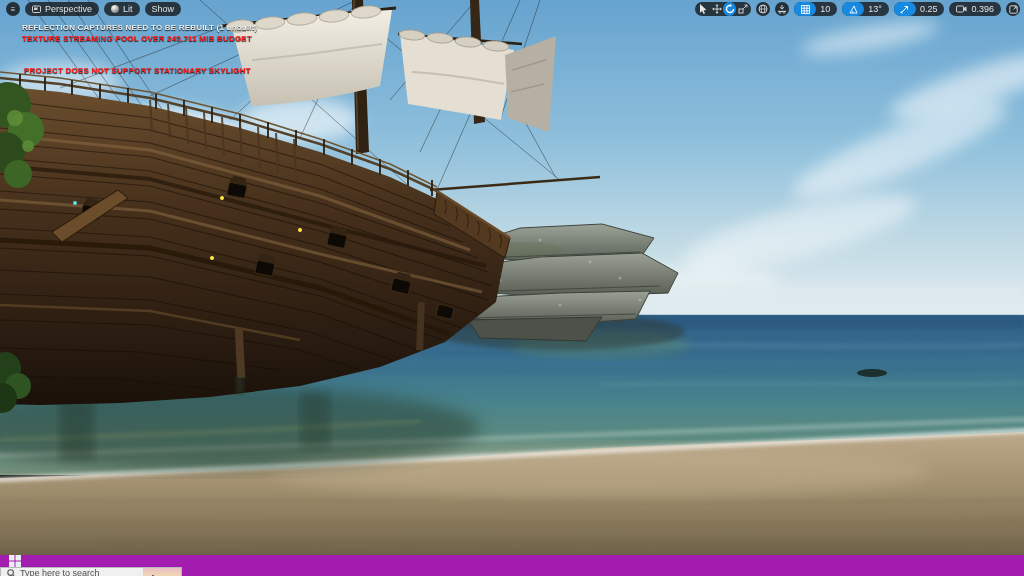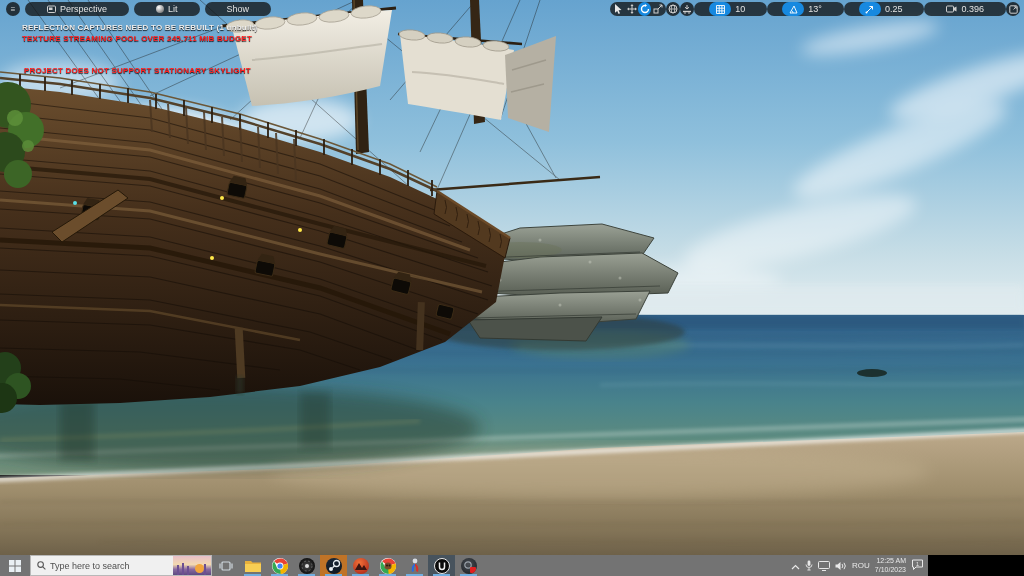--- a/index.html
+++ b/index.html
@@ -2,38 +2,38 @@
 <html><head>
 <meta charset="utf-8">
 <style>
   html,body{margin:0;padding:0;}
   body{width:1024px;height:576px;overflow:hidden;font-family:"Liberation Sans",sans-serif;background:#000;position:relative;}
   .viewport{position:absolute;left:0;top:0;width:1024px;height:555px;overflow:hidden;}
   .scene{position:absolute;left:0;top:0;width:1024px;height:555px;display:block;}
 
   
   .vp-toolbar-left{position:absolute;left:6px;top:2px;display:flex;align-items:center;gap:5px;z-index:10;}
-  .vp-toolbar-right{position:absolute;right:4px;top:2px;display:flex;align-items:center;z-index:10;}
+  .vp-toolbar-right{position:absolute;right:4px;top:2px;display:flex;align-items:center;gap:5px;z-index:10;}
   .vp-circle{width:14px;height:14px;border-radius:50%;background:rgba(16,16,16,.78);display:flex;align-items:center;justify-content:center;color:#d8d8d8;font-size:8px;cursor:pointer;}
-  .vp-pill{height:14px;border-radius:7px;background:rgba(16,16,16,.75);display:flex;align-items:center;gap:4px;padding:0 22px;color:#e2e2e2;font-size:9px;line-height:14px;cursor:pointer;white-space:nowrap;}
+  .vp-pill{height:14px;border-radius:7px;background:rgba(16,16,16,.75);display:flex;align-items:center;gap:4px;padding:0 7px;color:#e2e2e2;font-size:9px;line-height:14px;cursor:pointer;white-space:nowrap;}
   .vp-pill svg,.vp-circle svg{display:block;}
   .vp-group{height:14px;border-radius:7px;background:rgba(16,16,16,.75);display:flex;align-items:center;padding:0 2px;}
   .vp-seg{width:13px;height:14px;display:flex;align-items:center;justify-content:center;cursor:pointer;}
   .vp-seg.active{background:#1789e0;border-radius:7px;}
   .vp-pill .accent{background:#1789e0;border-radius:7px;height:14px;min-width:16px;display:flex;align-items:center;justify-content:center;margin-left:-7px;padding:0 3px;}
   .sphere{width:8px;height:8px;border-radius:50%;background:radial-gradient(circle at 35% 30%,#fff,#9a9a9a 60%,#555);}
 
   
   .warn{position:absolute;font-weight:bold;font-size:8px;letter-spacing:.2px;text-shadow:0 1px 1px rgba(0,0,0,.85);z-index:9;white-space:nowrap;}
   .warn.white{color:#ececec;left:22px;top:23px;}
   .warn.red1{color:#ff1f1f;left:22px;top:34px;}
   .warn.red2{color:#ff1f1f;left:24px;top:66px;}
 
   
-  .taskbar{position:absolute;left:0;top:555px;width:928px;height:21px;background:#737373;display:flex;align-items:stretch;z-index:20;}
+  .taskbar{position:absolute;left:0;top:555px;width:1024px;height:21px;background:#a21caf;display:flex;align-items:stretch;z-index:20;flex-direction:column;}
   .tb-start{width:30px;display:flex;align-items:center;justify-content:center;cursor:pointer;}
   .tb-search{width:182px;background:#f0f0f0;border:1px solid #b8b8b8;display:flex;align-items:center;box-sizing:border-box;cursor:text;position:relative;}
   .tb-search .ph{color:#4f4f4f;font-size:9px;margin-left:4px;}
   .tb-search .mag{margin-left:6px;}
   .bing-img{position:absolute;right:0;top:0;width:38px;height:19px;overflow:hidden;background:linear-gradient(180deg,#e9bfc9 0%,#f3d9b0 45%,#8a6aa0 70%,#5d4a80 100%);}
   .bing-img .sun{position:absolute;left:22px;top:8px;width:9px;height:9px;border-radius:50%;background:#f2a53c;}
   .bing-img .stalk{position:absolute;width:2px;height:10px;background:#6c4f92;bottom:0;}
   .tb-cell{width:27px;position:relative;display:flex;align-items:center;justify-content:center;cursor:pointer;}
   .tb-cell .underline{position:absolute;bottom:0;left:5px;right:5px;height:2px;background:#71aee0;}
   .tb-cell.steam-active{background:#bf7327;}

